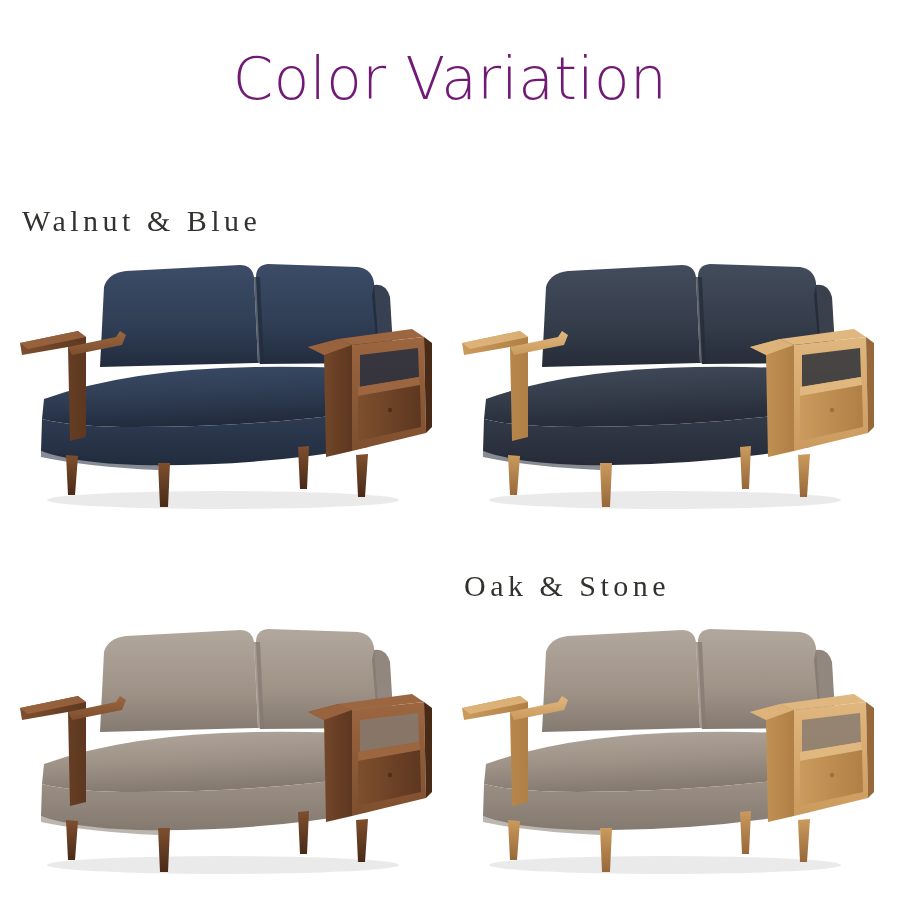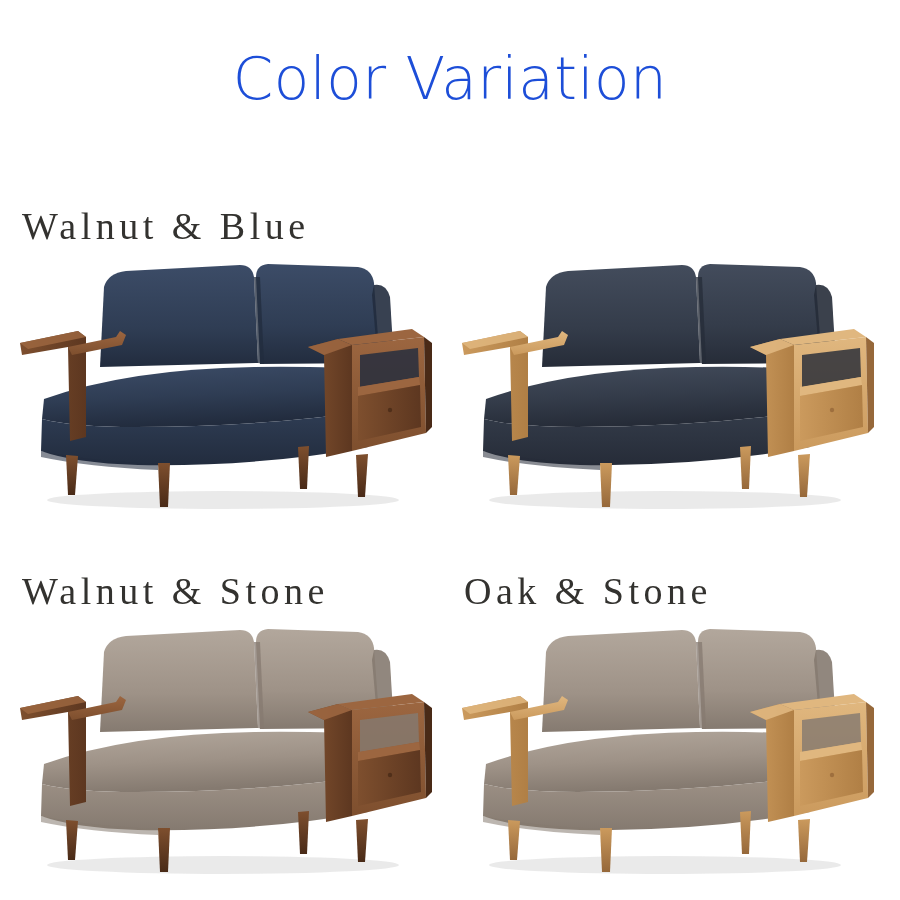--- a/index.html
+++ b/index.html
@@ -20,21 +20,21 @@
   #page-title {
     position: absolute;
     top: 48px;
     left: 0;
     width: 900px;
     text-align: center;
     font-family: "DejaVu Sans", sans-serif;
     font-size: 58px;
     font-weight: 300;
     letter-spacing: 0.5px;
-    color: #1d4ed8;
+    color: #701a75;
     line-height: 1.1;
   }
 
   
   #variation-grid {
     position: absolute;
     top: 196px;
     left: 0;
     width: 900px;
     height: 700px;
@@ -48,21 +48,21 @@
   .cell-0 { left: 8px;   top: 0px;   }
   .cell-1 { left: 450px; top: 0px;   }
   .cell-2 { left: 8px;   top: 365px; }
   .cell-3 { left: 450px; top: 365px; }
 
   .variation-label {
     position: absolute;
     top: 8px;
     left: 14px;
     font-family: "Liberation Serif", "DejaVu Serif", serif;
-    font-size: 38px;
+    font-size: 30px;
     font-weight: 400;
     letter-spacing: 4.5px;
     color: #33322f;
     white-space: nowrap;
   }
 
   .sofa-stage {
     position: absolute;
     top: 55px;
     left: 0;
@@ -225,21 +225,20 @@
   <path d="M350,145 L412,134 L413,176 L350,190 Z" fill="url(#wb1)"></path>
 
   <path d="M416,86 L424,92 L424,176 L418,182 Z" fill="#96683a"></path>
 
   <circle cx="382" cy="159" r="2.2" fill="#96683a" opacity="0.8"></circle>
 </svg>
       </div>
   </div>
 
   <div class="variation-cell cell-2">
-    <div class="variation-label">Walnut  &amp;  Stone</div>
     <div class="sofa-stage">
 <svg class="sofa-svg" viewBox="0 0 440 280" xmlns="http://www.w3.org/2000/svg">
   <defs>
     <linearGradient id="bk2" x1="0" y1="0" x2="0" y2="1">
       <stop offset="0%" stop-color="#b2a79c"></stop>
       <stop offset="62%" stop-color="#9e9287"></stop>
       <stop offset="100%" stop-color="#857a70"></stop>
     </linearGradient>
     <linearGradient id="st2" x1="0" y1="0" x2="0.25" y2="1">
       <stop offset="0%" stop-color="#b2a79c"></stop>

